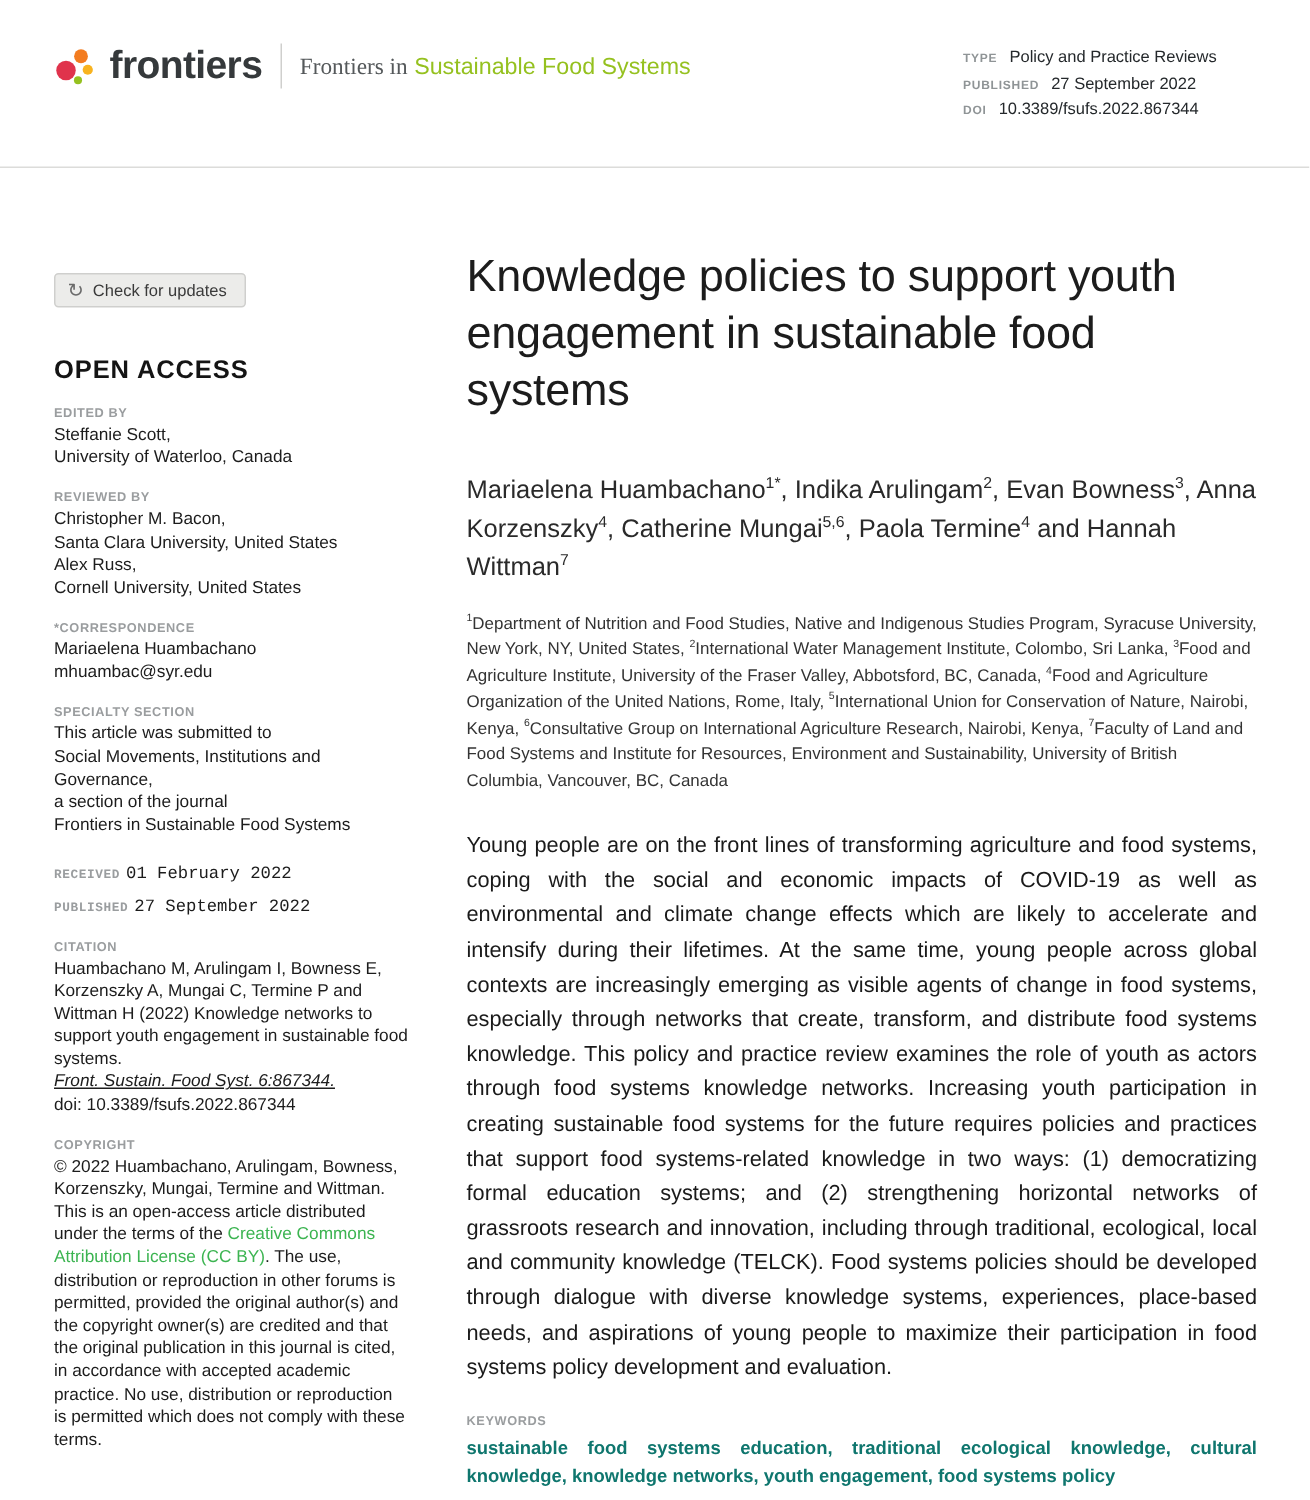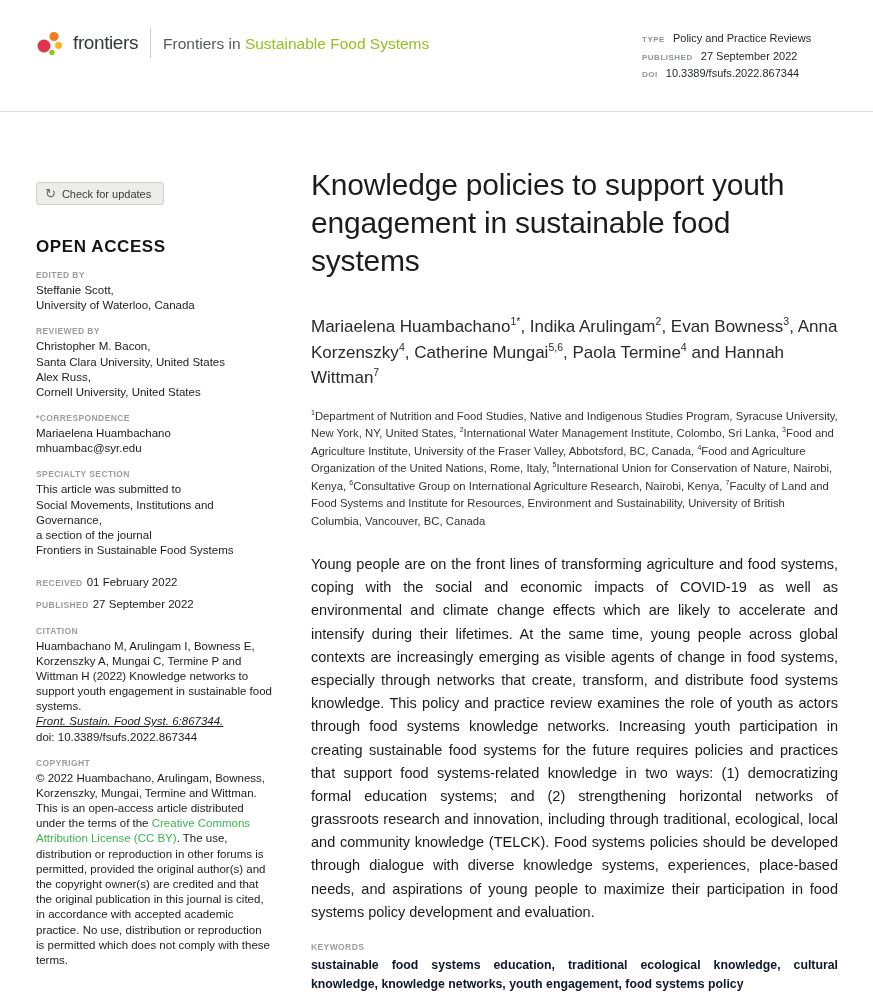--- a/index.html
+++ b/index.html
@@ -6,24 +6,24 @@
   html, body { width:873px; height:1000px; background:#ffffff; overflow:hidden; }
   body { font-family:"Liberation Sans","DejaVu Sans",sans-serif; color:#1d1d1d; }
   :root { --green:#95c11f; --link-green:#3cb451; }
 
   
   .header { display:flex; justify-content:space-between; align-items:flex-start;
             padding:28px 35px 26px 36px; border-bottom:1px solid #dcdcda; height:112px; }
   .brand { display:flex; align-items:center; }
   .logo-icon { margin-right:9px; }
   .logo-icon svg { display:block; }
-  .wordmark { font-size:19px; font-weight:normal; color:#35393b; letter-spacing:-0.4px; }
+  .wordmark { font-size:26px; font-weight:bold; color:#35393b; letter-spacing:-0.4px; }
   .brand-divider { width:1px; height:30px; background:#cfcfcd; margin:0 12px 0 12px; }
   .journal { font-size:15.5px; white-space:nowrap; padding-top:2px; }
-  .journal .prefix { color:#55595b; }
+  .journal .prefix { color:#55595b;font-family:Liberation Serif, serif; }
   .journal .name { color:var(--green); }
   .meta { font-size:11px; line-height:1.6; padding-top:2px; width:196px; }
   .meta-row { white-space:nowrap; }
   .meta-label { font-size:8px; font-weight:bold; color:#8f9496; letter-spacing:.5px; margin-right:5px; }
   .meta-value { color:#24282b; }
 
   
   .content { display:flex; padding:0 35px 0 36px; }
   .sidebar { width:237px; flex:0 0 237px; padding-top:70px; }
   .main { flex:1; padding-left:38px; padding-top:54px; }
@@ -33,38 +33,38 @@
                  border:1px solid #cfcfcd; border-radius:3px; padding:4px 12px 4px 8px;
                  font-size:11px; color:#3a3a3a; cursor:pointer; }
   .crossmark { font-size:13px; color:#6b6b6b; line-height:1; }
   .open-access { margin-top:32px; font-size:17px; font-weight:bold; letter-spacing:.6px; color:#141414; }
   .sb-section { margin-top:13px; }
   .sb-label { font-size:8.5px; font-weight:bold; color:#9a9d9f; letter-spacing:.4px; margin-bottom:3px; }
   .sb-label.inline { display:inline; margin:0 4px 0 0; }
   .sb-text { font-size:11.5px; line-height:1.32; color:#1c1c1c; }
   .sb-text.inline { display:inline; }
   .prelines { white-space:pre-line; }
-  .sb-dateline { margin-top:4px; }
+  .sb-dateline { margin-top:4px;font-family:Liberation Mono, monospace; }
   .sb-dates { margin-top:14px; }
   .block { display:block; }
   .italic { font-style:italic;text-decoration:underline; }
   .green-link { color:var(--link-green); text-decoration:none; cursor:pointer; }
   .email { color:#1c1c1c; text-decoration:none; cursor:pointer; }
 
   
   .title { font-size:30px; line-height:38px; font-weight:500; color:#1c1c1c;
            letter-spacing:-0.2px; max-width:530px; }
   .authors { margin-top:34px; font-size:17px; line-height:1.5; color:#2a2a2a; max-width:530px; }
   .authors sup, .affiliations sup { font-size:.62em; vertical-align:super; line-height:0; }
   .affiliations { margin-top:17px; font-size:11.3px; line-height:1.55; color:#333333; max-width:530px; }
   .abstract { margin-top:23px; font-size:14.5px; line-height:1.6; color:#1a1a1a;
               text-align:justify; max-width:528px; }
   .kw-section { margin-top:18px; max-width:528px; }
   .keywords { margin-top:4px; font-size:12.3px; font-weight:bold; line-height:1.55;
-              color:#0f172a; text-align:justify; }
+              color:#0f766e; text-align:justify; }
 </style>
 </head>
 <body>
 
 <header class="header">
   <div class="brand">
     <span class="logo-icon">
       <svg width="28" height="28" viewBox="0 0 28 28" aria-hidden="true">
         <circle cx="8" cy="17" r="6.5" fill="#e0334c"></circle>
         <circle cx="18" cy="7.5" r="4.6" fill="#f37c20"></circle>

